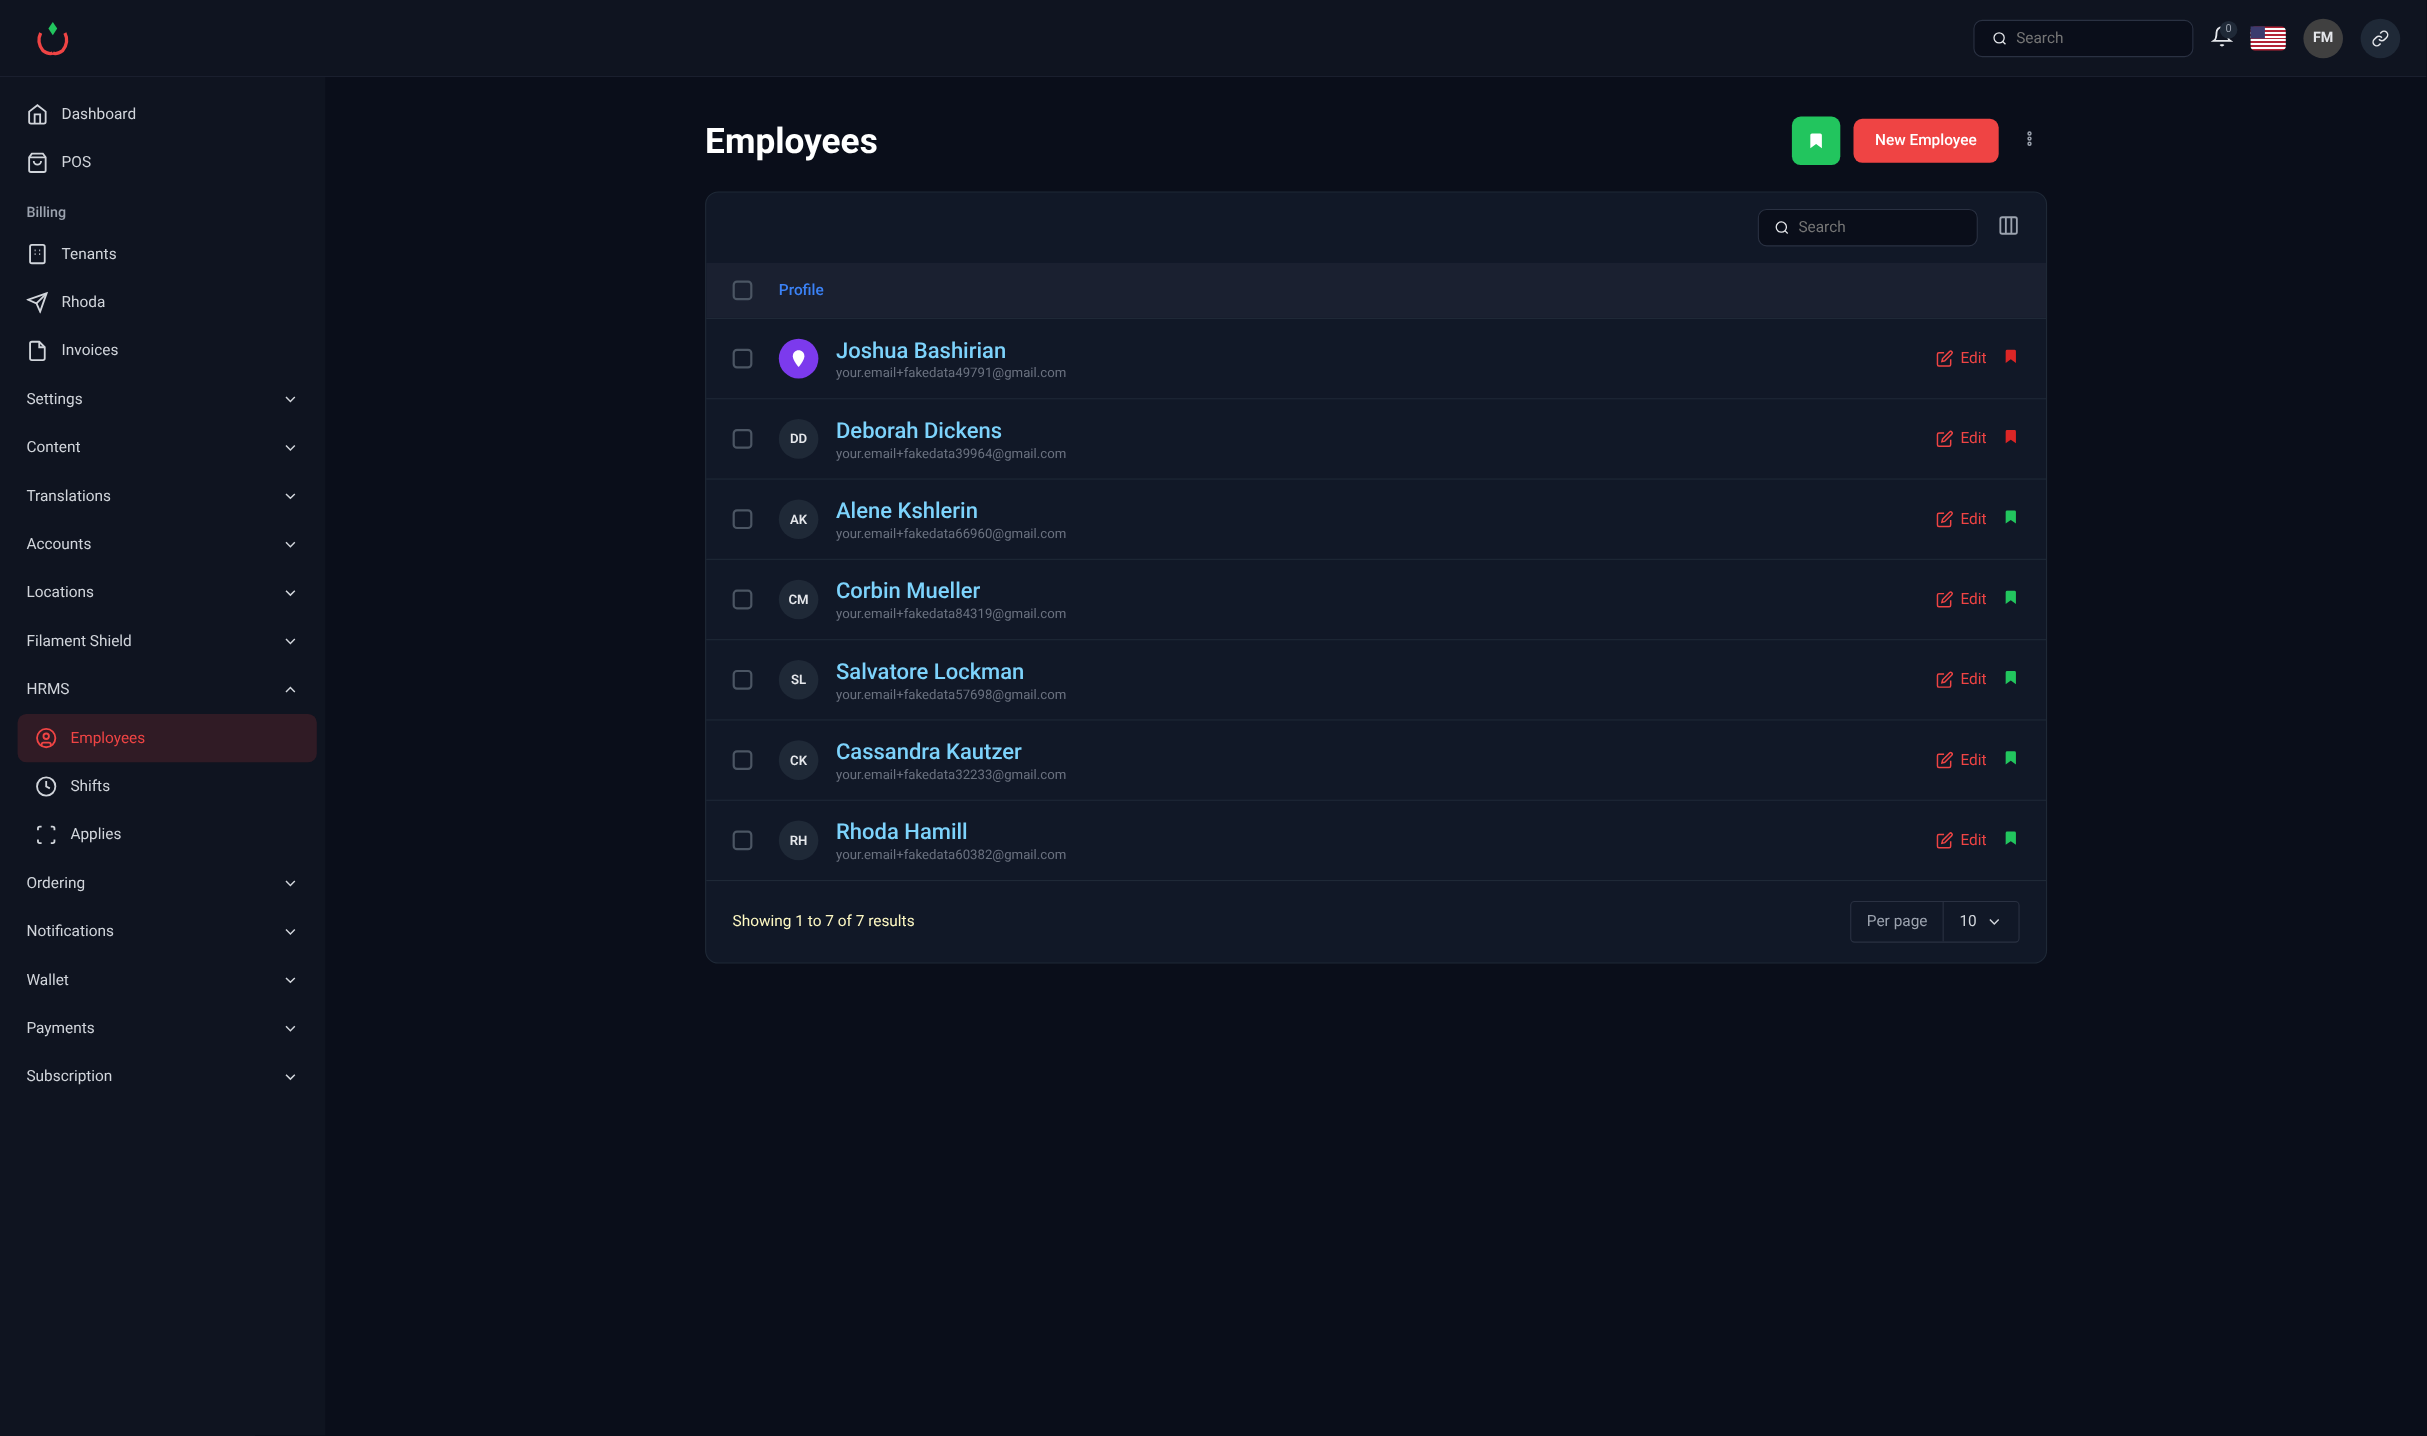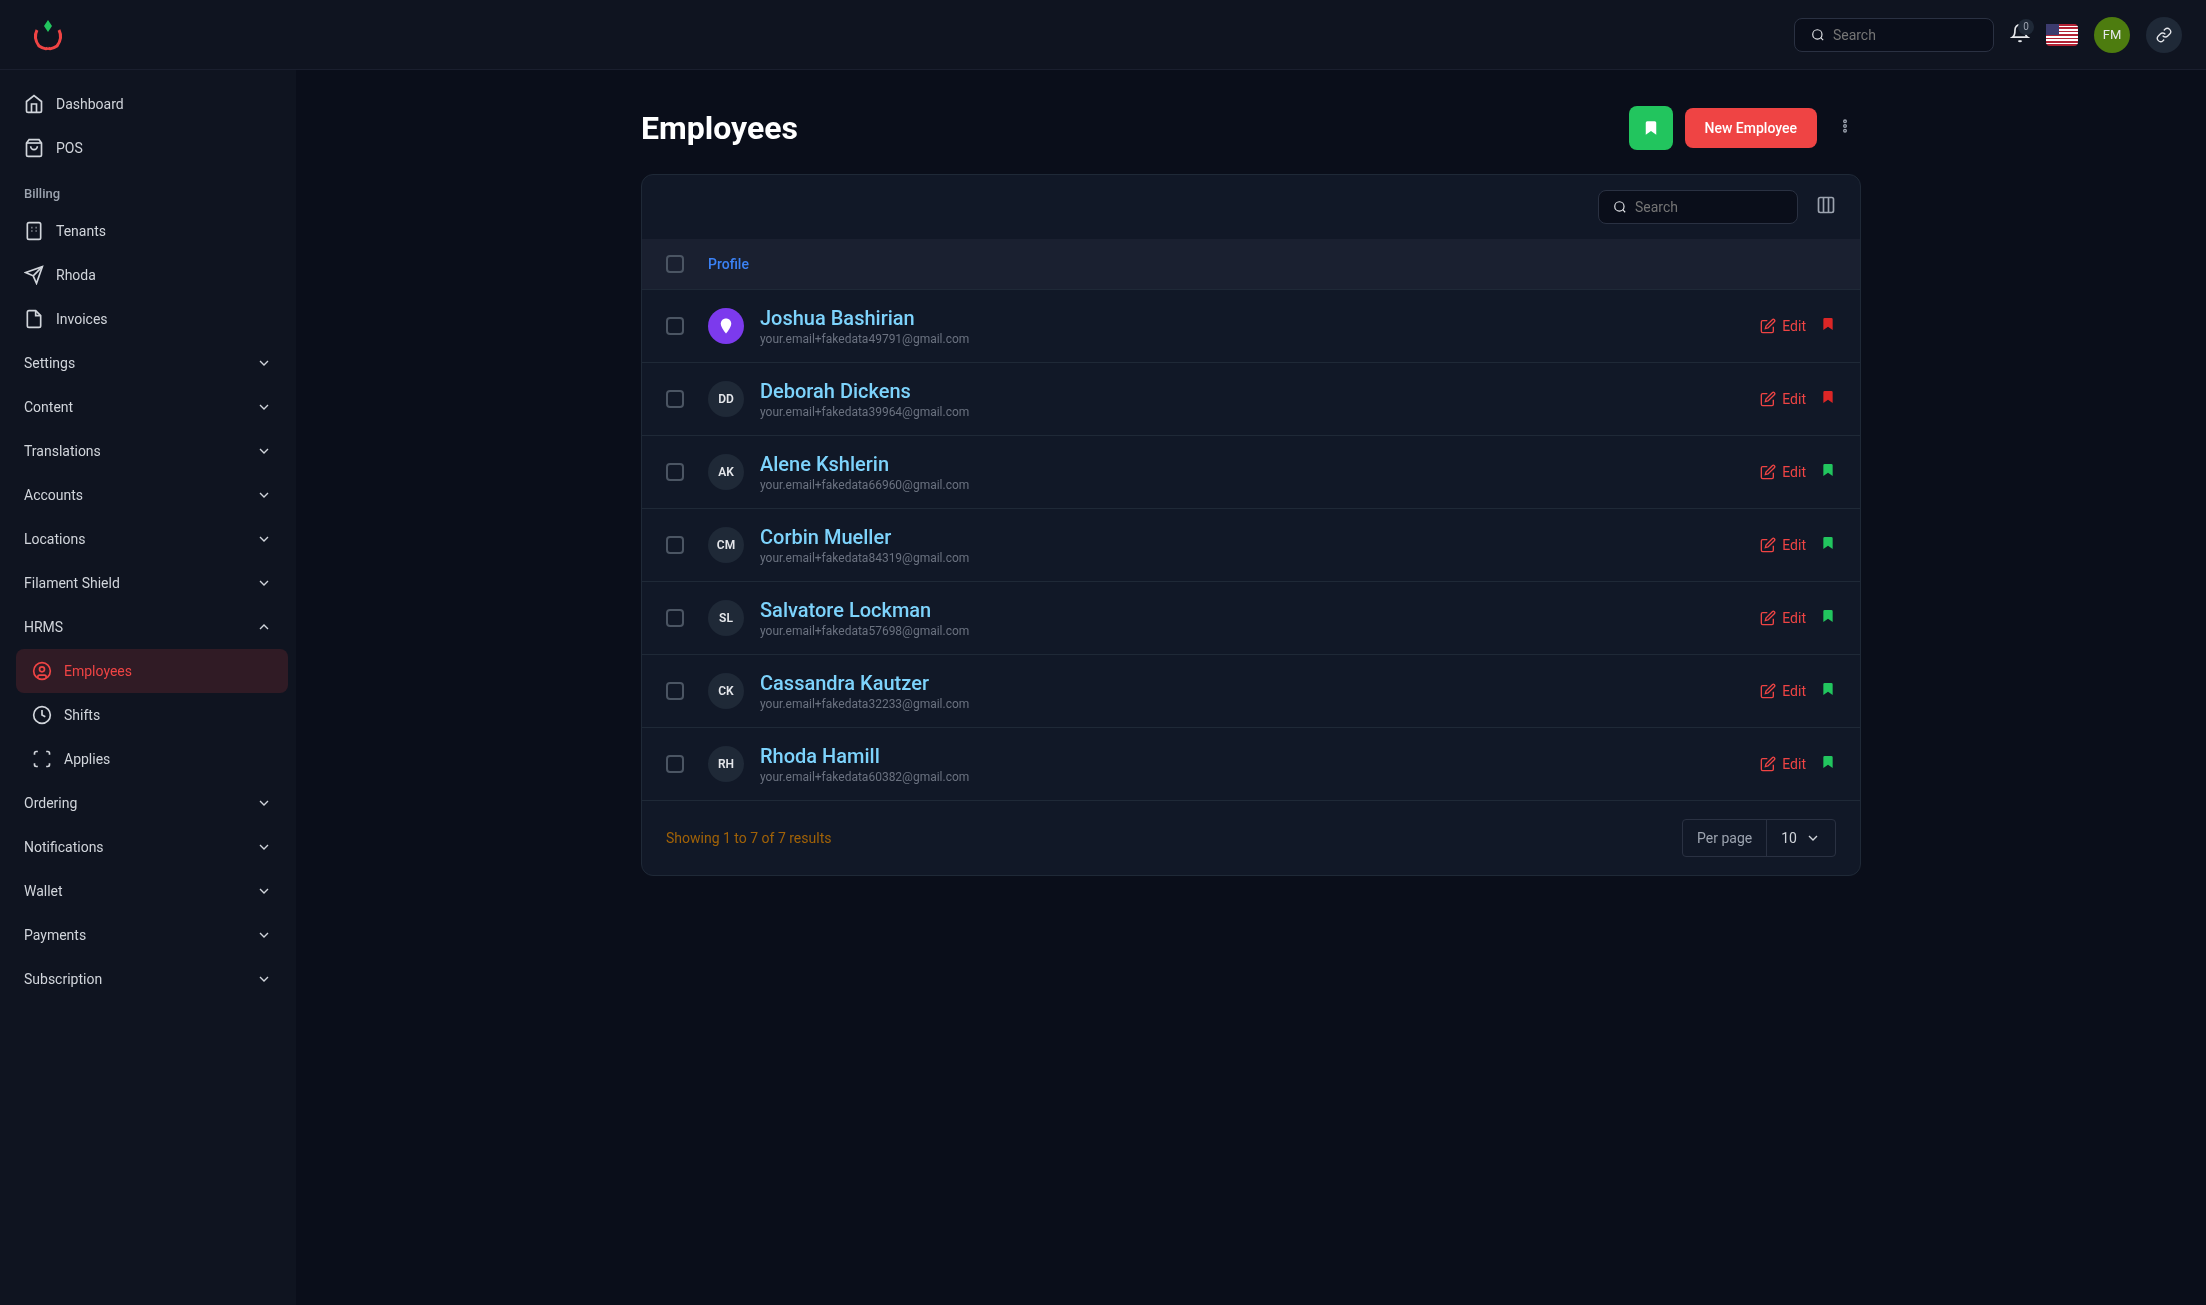--- a/index.html
+++ b/index.html
@@ -6,21 +6,21 @@
 body{background:#0a0e1a;color:#e5e7eb;width:2206px;height:1305px;overflow:hidden}
 .topbar{height:70px;background:#0f1420;display:flex;align-items:center;padding:0 24px;border-bottom:1px solid #1a1f2e}
 .logo{width:48px;height:48px;display:flex;align-items:center;justify-content:center}
 .topbar-right{margin-left:auto;display:flex;align-items:center;gap:16px}
 .global-search{display:flex;align-items:center;background:#0a0e1a;border:1px solid #2a3142;border-radius:8px;padding:8px 16px;width:200px}
 .global-search input{background:none;border:none;color:#9ca3af;outline:none;margin-left:8px;font-size:14px;width:100%}
 .bell-badge{position:relative}
 .badge{position:absolute;top:-4px;right:-4px;background:#1f2937;color:#9ca3af;font-size:10px;border-radius:50%;width:16px;height:16px;display:flex;align-items:center;justify-content:center}
 .flag{width:32px;height:22px;border-radius:4px;background:linear-gradient(180deg,#b22234 0%,#b22234 7.7%,#fff 7.7%,#fff 15.4%,#b22234 15.4%,#b22234 23.1%,#fff 23.1%,#fff 30.8%,#b22234 30.8%,#b22234 38.5%,#fff 38.5%,#fff 46.2%,#b22234 46.2%,#b22234 53.9%,#fff 53.9%,#fff 61.6%,#b22234 61.6%,#b22234 69.3%,#fff 69.3%,#fff 77%,#b22234 77%,#b22234 84.7%,#fff 84.7%,#fff 92.4%,#b22234 92.4%);position:relative}
 .flag::before{content:'';position:absolute;top:0;left:0;width:40%;height:54%;background:#3c3b6e}
-.avatar-fm{background:#4d7c0f;color:#e5e7eb;width:36px;height:36px;border-radius:50%;display:flex;align-items:center;justify-content:center;font-size:13px;font-weight:400}
+.avatar-fm{background:#404040;color:#e5e7eb;width:36px;height:36px;border-radius:50%;display:flex;align-items:center;justify-content:center;font-size:13px;font-weight:700}
 .link-btn{background:#1f2937;width:36px;height:36px;border-radius:50%;display:flex;align-items:center;justify-content:center}
 .layout{display:flex;height:calc(100% - 70px)}
 .sidebar{width:296px;background:#0f1420;overflow-y:auto;padding:12px 8px}
 .sidebar::-webkit-scrollbar{width:6px}
 .sidebar::-webkit-scrollbar-thumb{background:#2a3142;border-radius:3px}
 .nav-item{display:flex;align-items:center;padding:12px 16px;border-radius:8px;cursor:pointer;color:#d1d5db;font-size:14px;gap:12px}
 .nav-item.active{background:rgba(239,68,68,0.15);color:#ef4444}
 .nav-section{padding:16px 16px 8px;color:#9ca3af;font-size:13px;font-weight:500}
 .nav-collapse{display:flex;align-items:center;justify-content:space-between;padding:14px 16px;cursor:pointer;color:#d1d5db;font-size:14px}
 .nav-sub{padding-left:8px}
@@ -43,21 +43,21 @@
 .avatar{width:36px;height:36px;border-radius:50%;display:flex;align-items:center;justify-content:center;font-size:12px;font-weight:600;background:#1f2937;color:#e5e7eb}
 .avatar.purple{background:#7c3aed}
 .name{font-size:20px;color:#7dd3fc;font-weight:500}
 .email{font-size:12px;color:#6b7280;margin-top:2px}
 .row-actions{display:flex;align-items:center;gap:14px}
 .edit-link{color:#ef4444;font-size:14px;font-weight:400;cursor:pointer;display:flex;align-items:center;gap:6px}
 .bookmark{cursor:pointer}
 .bookmark.red{color:#dc2626}
 .bookmark.green{color:#22c55e}
 .table-footer{display:flex;align-items:center;padding:18px 24px;border-top:1px solid #1f2937}
-.results-text{font-size:14px;color:#a16207}
+.results-text{font-size:14px;color:#fef9c3}
 .per-page{margin-left:auto;display:flex;align-items:flex-start;border:1px solid #2a3142;border-radius:4px;overflow:hidden}
 .per-page-label{padding:10px 14px;font-size:14px;color:#9ca3af;border-right:1px solid #2a3142}
 .per-page-select{padding:10px 14px;font-size:14px;color:#d1d5db;cursor:pointer;display:flex;align-items:center;gap:8px}
 .icon{width:20px;height:20px;stroke:currentColor;fill:none;stroke-width:2}
 .icon-sm{width:16px;height:16px;stroke:currentColor;fill:none;stroke-width:2}
 </style>
 </head>
 <body>
 
 <div class="topbar">

